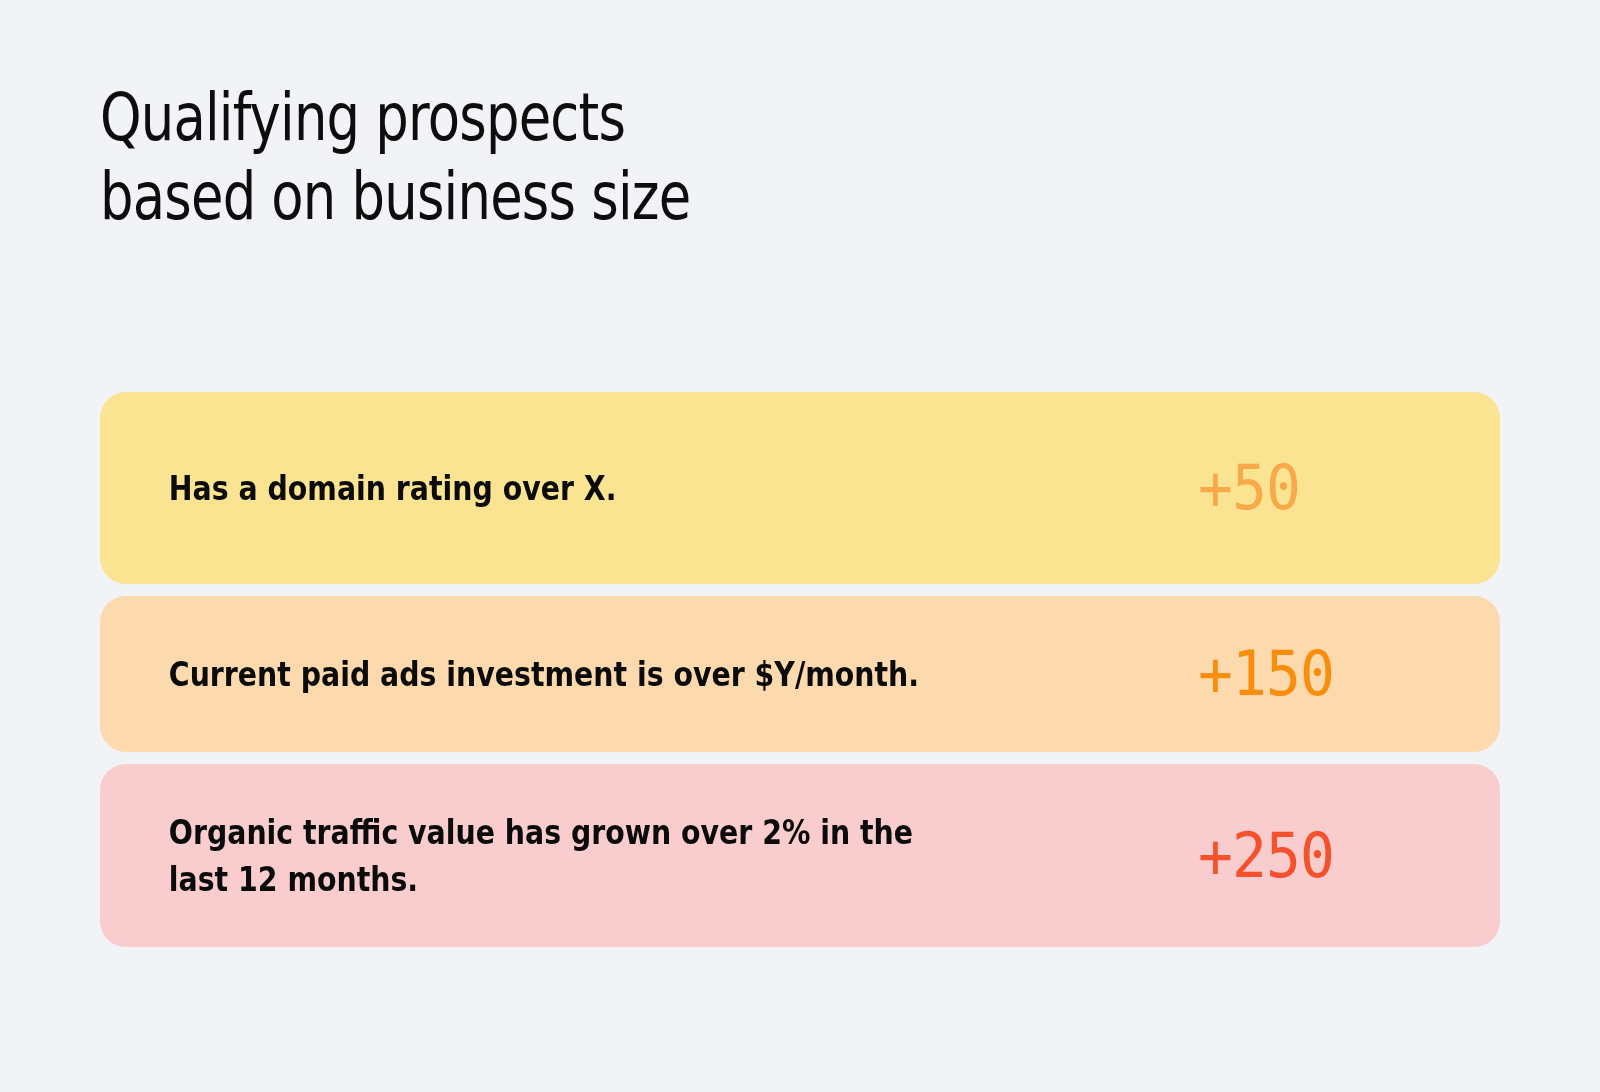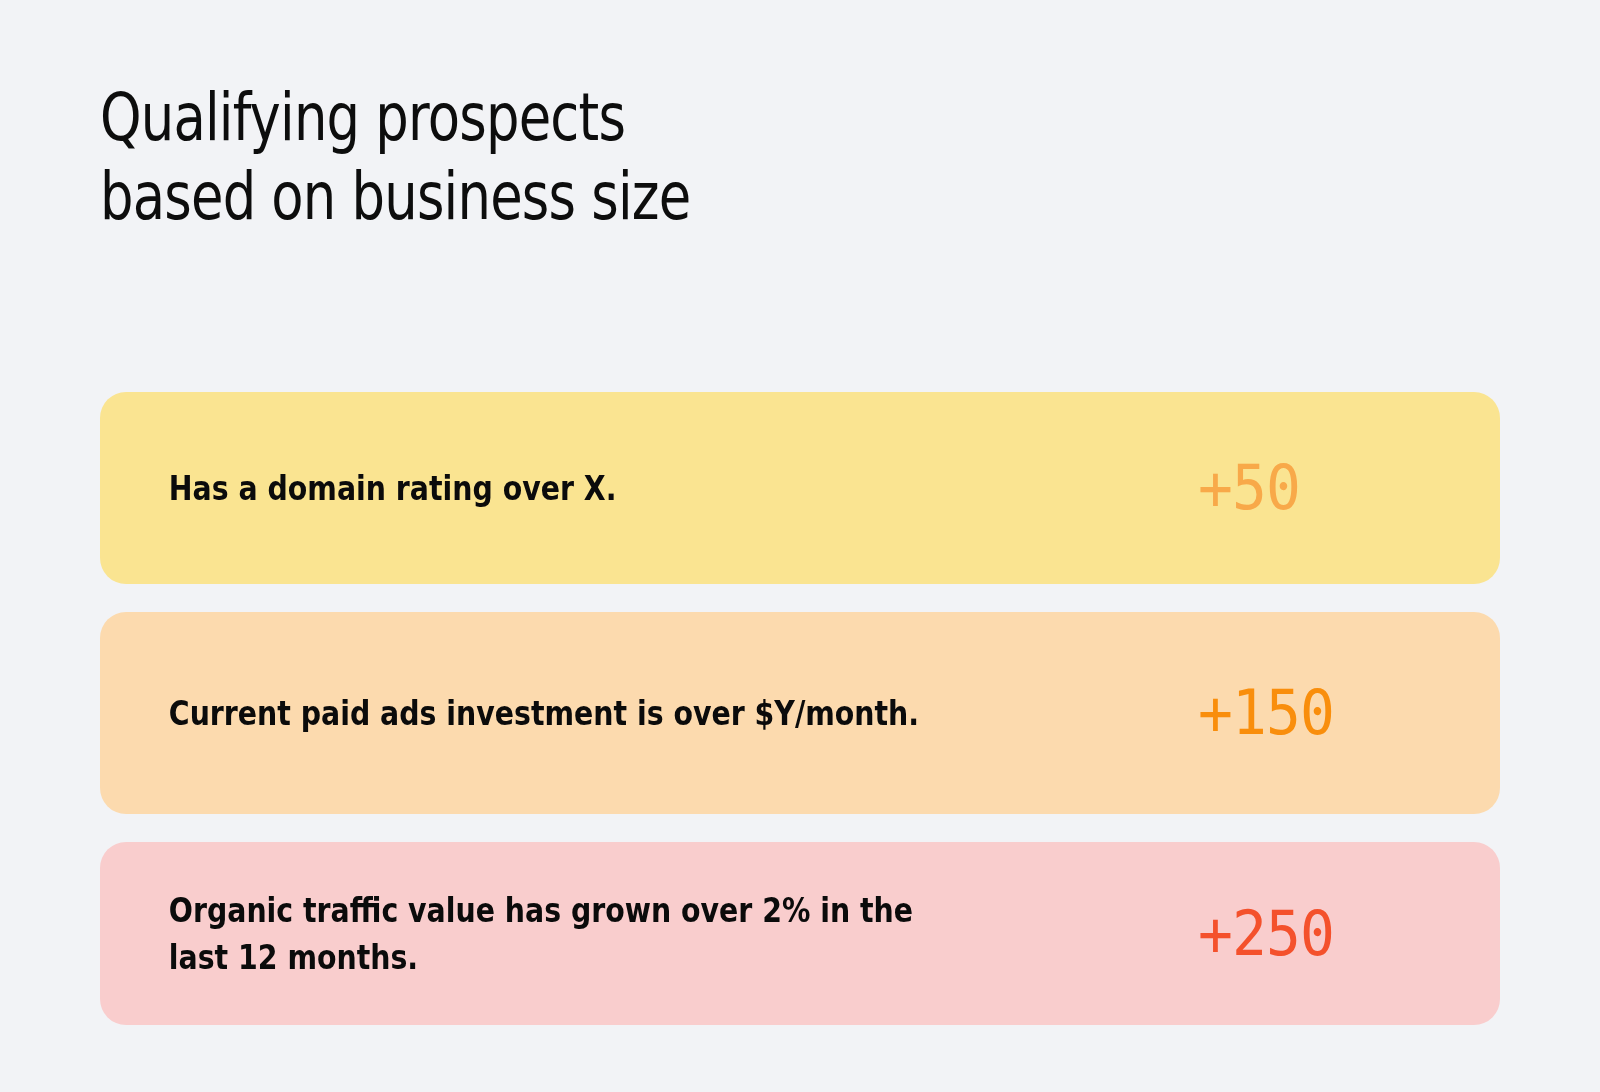--- a/index.html
+++ b/index.html
@@ -72,29 +72,29 @@
     position: absolute;
     left: 100px;
     top: 392px;
     width: 1400px;
   }
   .row {
     position: relative;
     box-sizing: border-box;
     width: 1400px;
     border-radius: 26px;
-    margin-bottom: 28px;
+    margin-bottom: 12px;
     display: flex;
     align-items: center;
     overflow: hidden;
   }
   .row:last-child { margin-bottom: 12px; }
 
   .row-1 { height: 192px; background: #FAE491; }
-  .row-2 { height: 202px; background: #FCDAAE; }
+  .row-2 { height: 156px; background: #FCDAAE; }
   .row-3 { height: 183px; background: #F9CDCD; }
 
   .row-text {
     box-sizing: border-box;
     padding-left: 80px;
     padding-right: 20px;
     width: 1065px;
     font-family: "DejaVu Sans", sans-serif;
     font-weight: bold;
     font-size: 33px;

